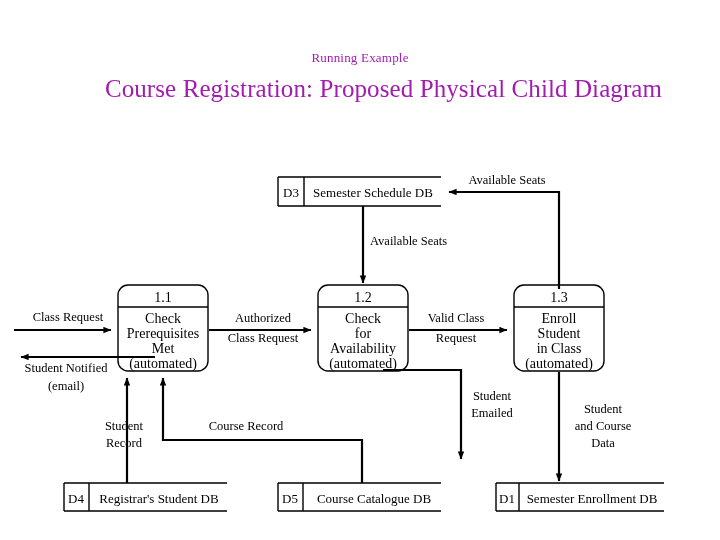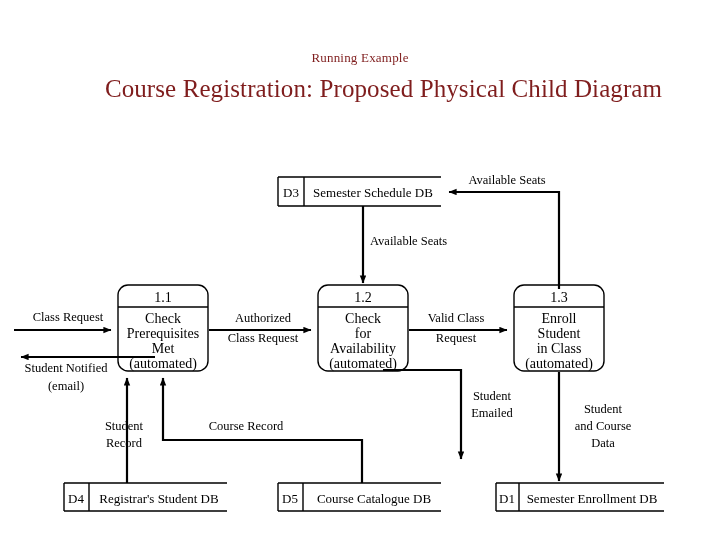--- a/index.html
+++ b/index.html
@@ -7,21 +7,21 @@
     padding: 0;
     background: #ffffff;
   }
   #page {
     position: relative;
     width: 720px;
     height: 540px;
     background: #ffffff;
     overflow: hidden;
     font-family: "Liberation Serif", "DejaVu Serif", serif;
-    color: #7f1d1d;
+    color: #a21caf;
   }
   #titles {
     position: absolute;
     left: 0;
     top: 0;
     width: 720px;
     text-align: center;
   }
   .subtitle {
     font-size: 13px;

